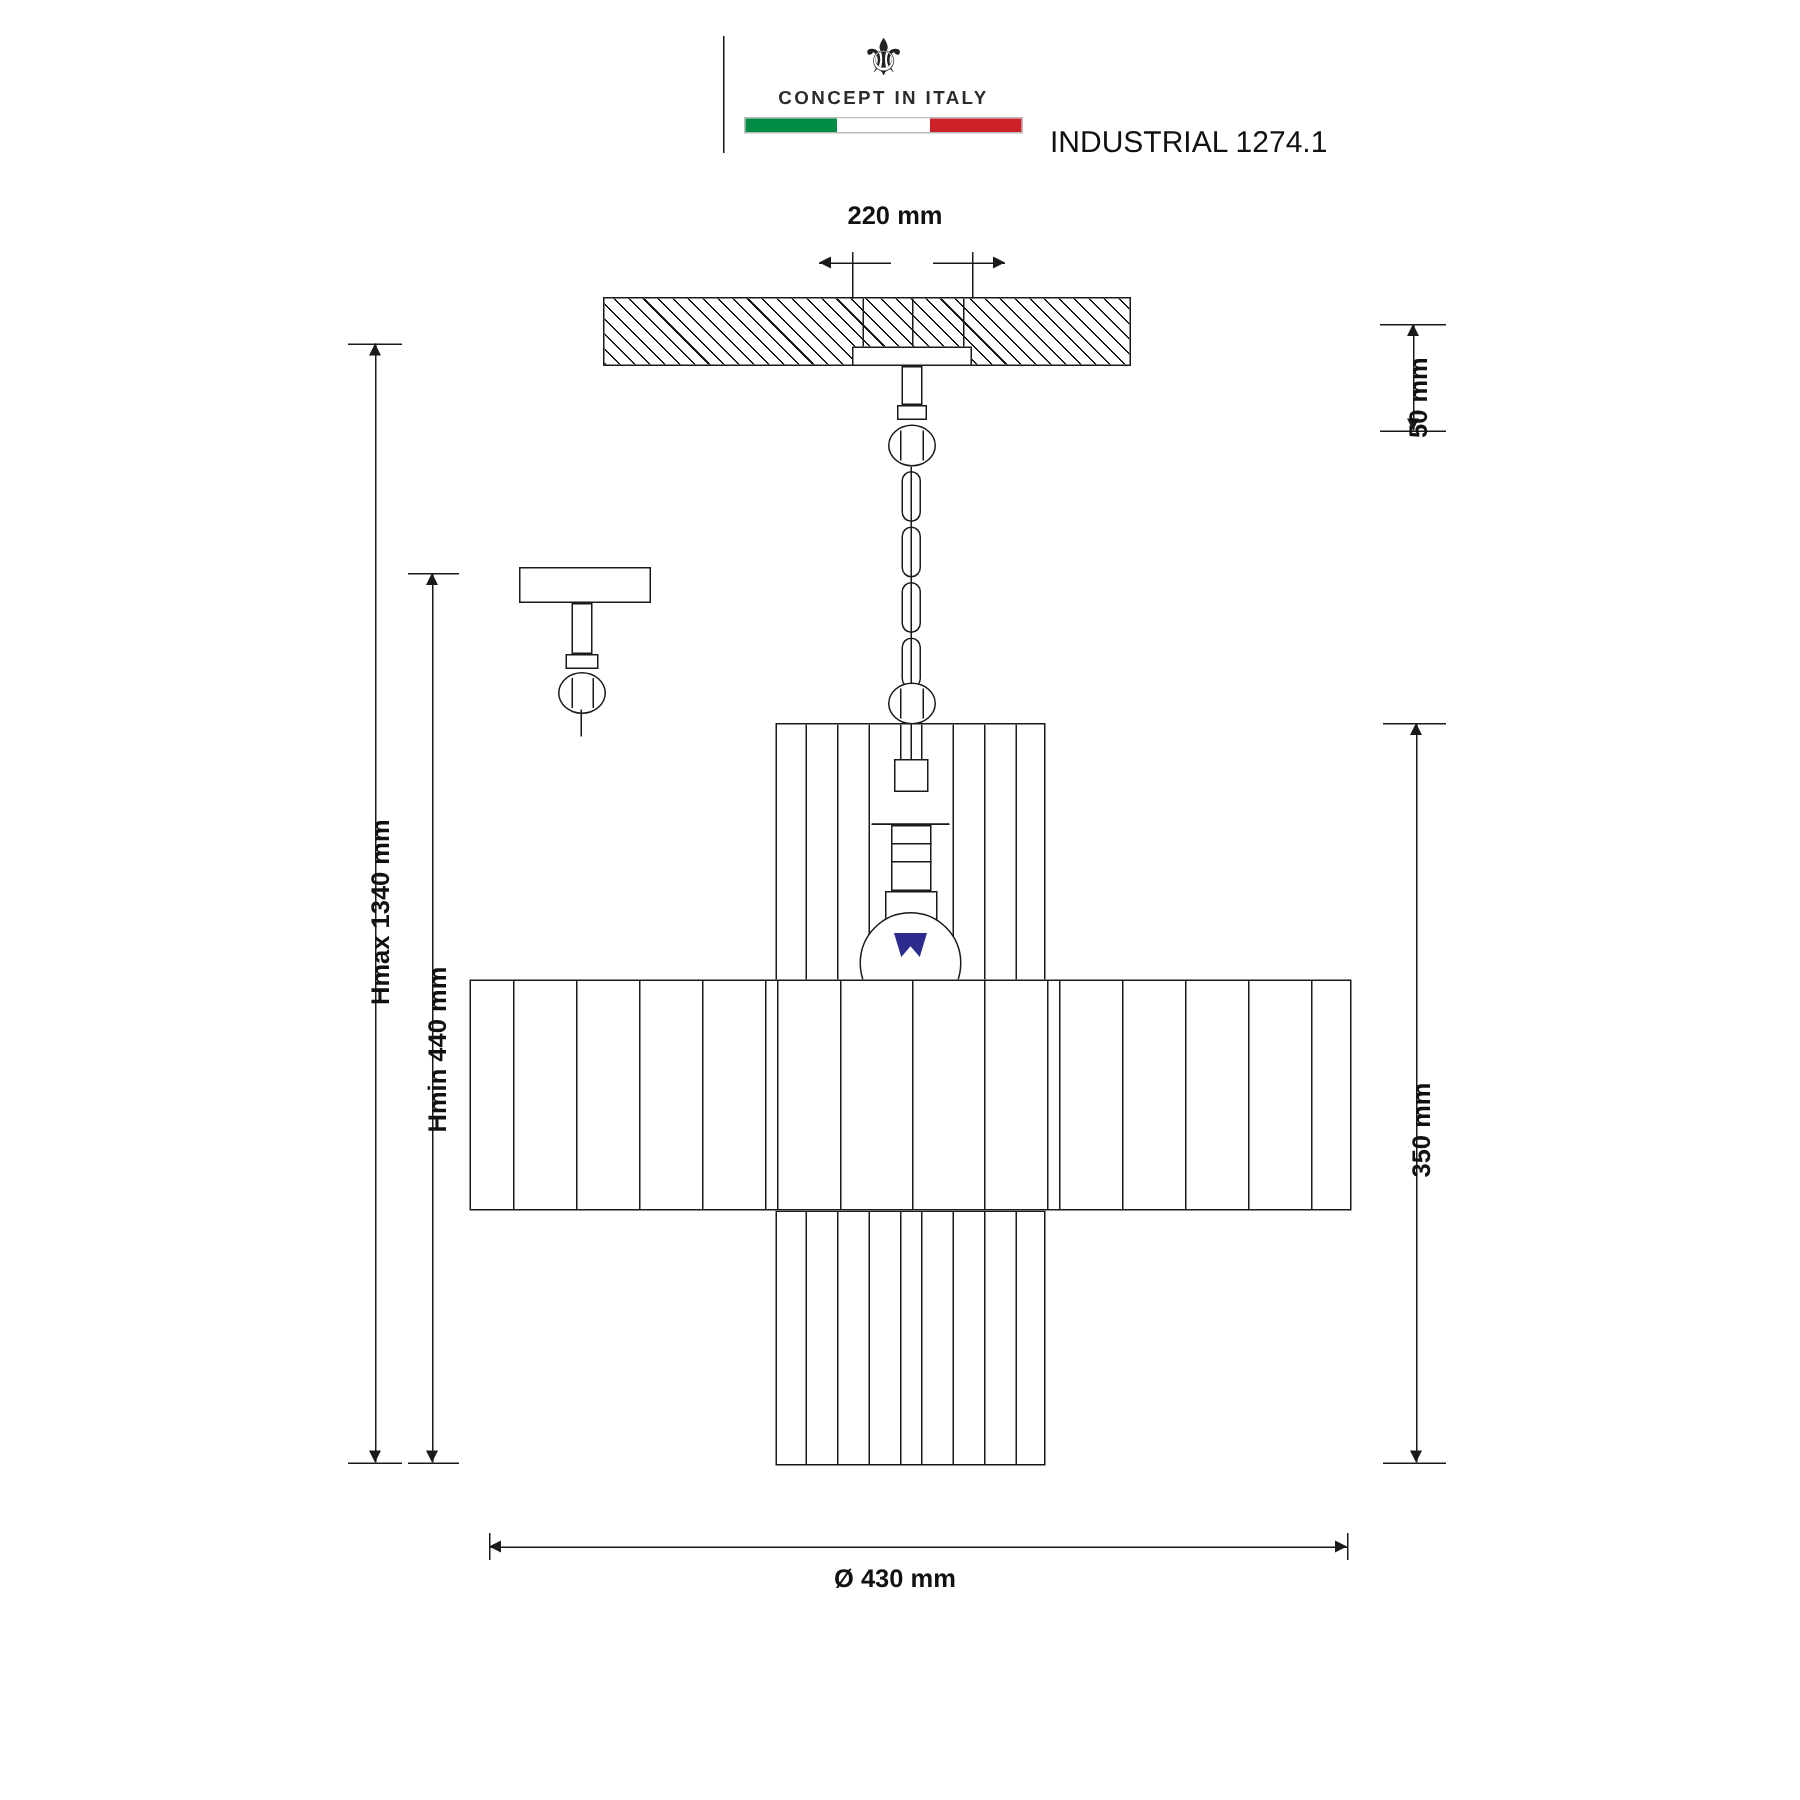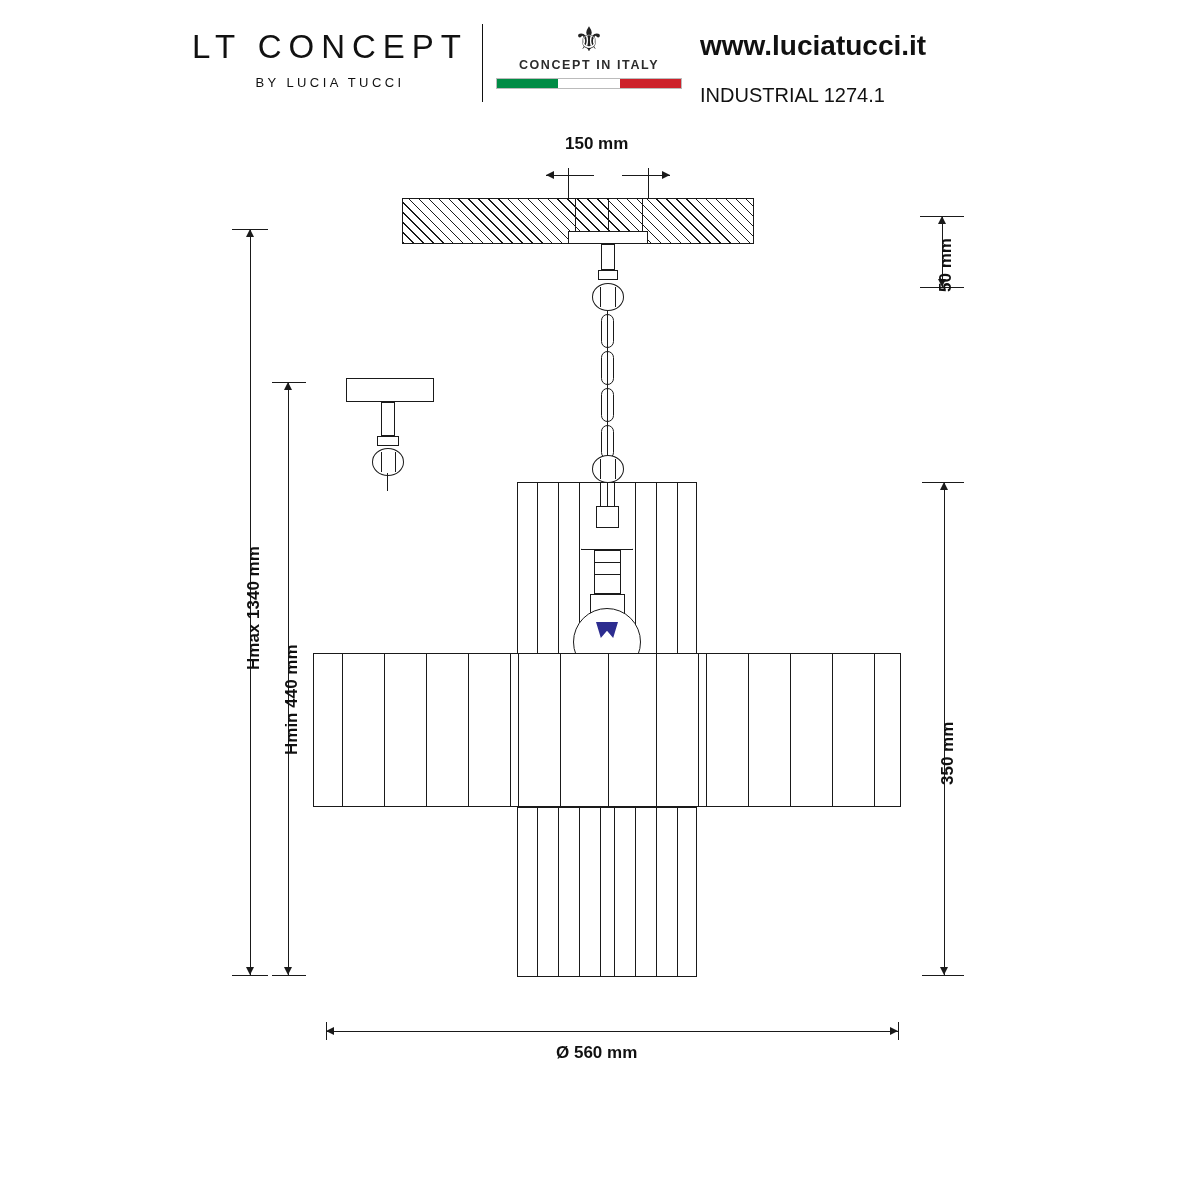--- a/index.html
+++ b/index.html
@@ -43,44 +43,39 @@
   .slats{position:absolute;border:1px solid #1a1a1a;box-sizing:border-box;background:#fff;}
   .slat{position:absolute;top:0;bottom:0;width:1px;background:#1a1a1a;}
 
   .circ{position:absolute;border:1px solid #1a1a1a;border-radius:50%;box-sizing:border-box;background:#fff;}
 </style>
 </head>
 <body>
 
 <div class="header">
 
-  <div class="brand">
-    <div class="brand-main">LT CONCEPT</div>
-    <div class="brand-sub">BY LUCIA TUCCI</div>
-  </div>
 
   <div class="vsep"></div>
 
   <div class="italy">
     <div class="lily">⚜</div>
     <div class="italy-txt">CONCEPT IN ITALY</div>
     <div class="flag">
       <i class="g"></i>
       <i class="w"></i>
       <i class="r"></i>
     </div>
   </div>
 
-  <div class="site">www.luciatucci.it</div>
   <div class="model">INDUSTRIAL 1274.1</div>
 </div>
 
 <div>
 
-  <div class="dimtxt" style="left:565px;top:134px;">150 mm</div>
+  <div class="dimtxt" style="left:565px;top:134px;">220 mm</div>
   <div class="ln hl" style="left:546px;top:175px;width:48px;"></div>
   <div class="ln hl" style="left:622px;top:175px;width:48px;"></div>
   <div class="arrow ar-l" style="left:546px;top:171px;"></div>
   <div class="arrow ar-r" style="left:662px;top:171px;"></div>
   <div class="ln vl" style="left:568px;top:168px;height:32px;"></div>
   <div class="ln vl" style="left:648px;top:168px;height:32px;"></div>
 
   <div class="ceiling"></div>
   <div class="ln vl" style="left:575px;top:199px;height:44px;"></div>
   <div class="ln vl" style="left:608px;top:199px;height:44px;"></div>
@@ -191,15 +186,15 @@
   <div class="ln vl" style="left:944px;top:482px;height:493px;"></div>
   <div class="arrow ar-u" style="left:940px;top:482px;"></div>
   <div class="arrow ar-d" style="left:940px;top:967px;"></div>
   <div class="dimtxt vert" style="left:938px;top:785px;">350 mm</div>
 
   <div class="ln vl" style="left:326px;top:1022px;height:18px;"></div>
   <div class="ln vl" style="left:898px;top:1022px;height:18px;"></div>
   <div class="ln hl" style="left:326px;top:1031px;width:572px;"></div>
   <div class="arrow ar-l" style="left:326px;top:1027px;"></div>
   <div class="arrow ar-r" style="left:890px;top:1027px;"></div>
-  <div class="dimtxt" style="left:556px;top:1043px;">Ø 560 mm</div>
+  <div class="dimtxt" style="left:556px;top:1043px;">Ø 430 mm</div>
 
 </div>
 
 </body></html>

